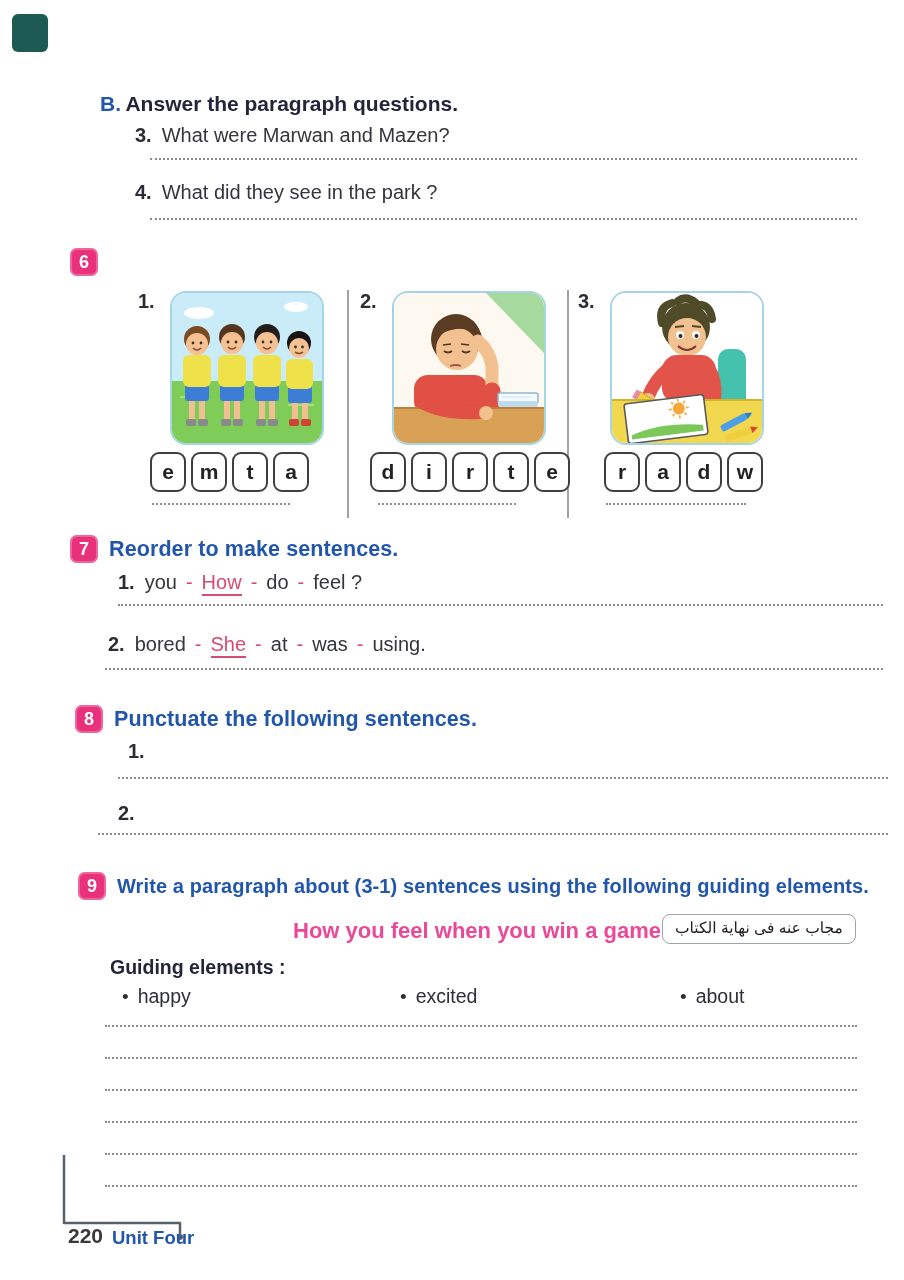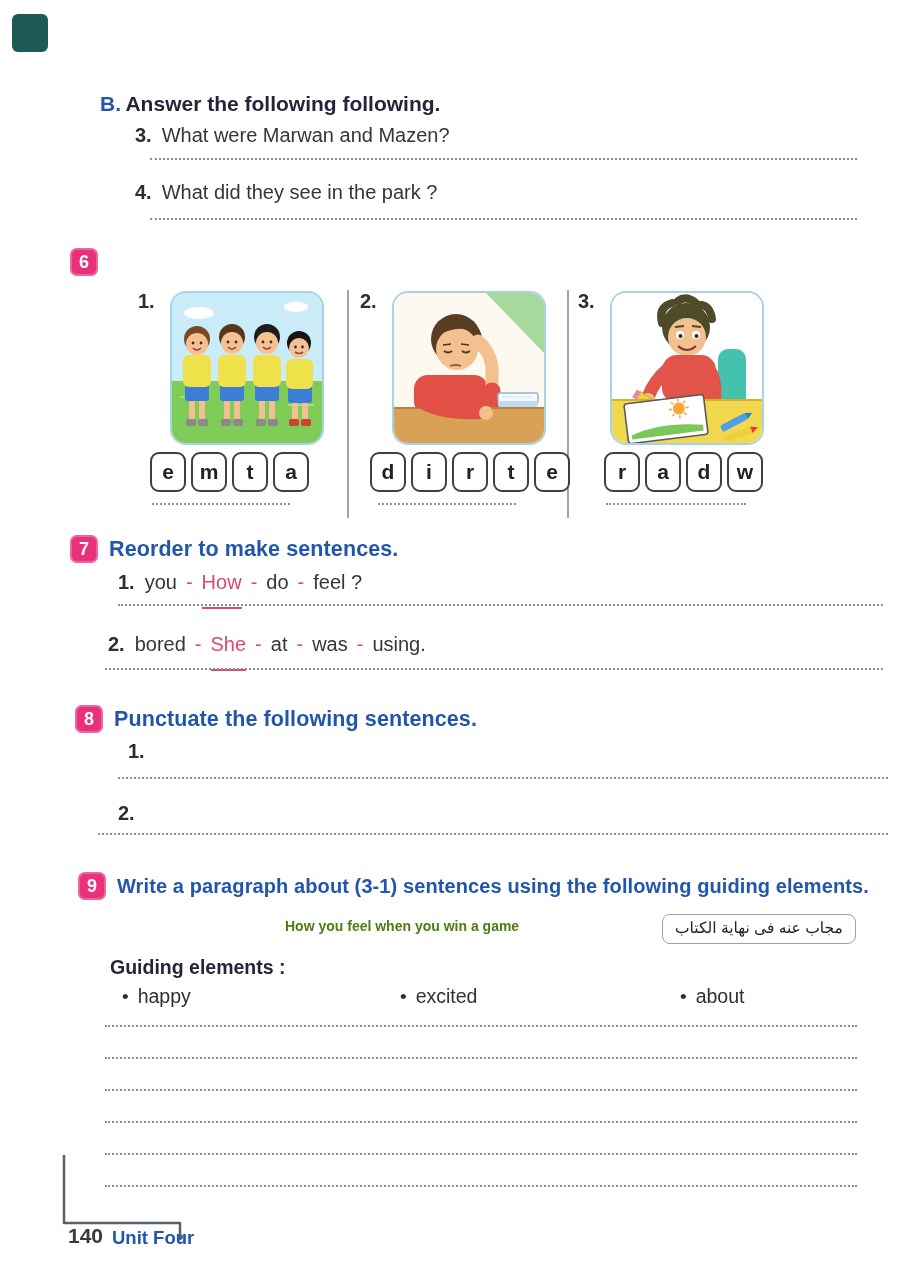--- a/index.html
+++ b/index.html
@@ -37,23 +37,23 @@
   .tiles{display:flex;gap:5px;}
   .tile{
     width:36px;height:40px;border:2px solid #3f3f3f;border-radius:9px;background:#fff;
     display:flex;align-items:center;justify-content:center;
     font-size:21px;font-weight:bold;color:#222;box-sizing:border-box;
   }
   .divider{width:2px;background:#a3a3a3;}
   
   .w{margin-right:9px;}
   .hl{color:var(--hl);}
-  .hl-u{color:var(--hl);border-bottom:2.5px solid var(--hl);padding-bottom:14px;}
-  
-  .topic{font-weight:bold;font-size:14px;color:#4d7c0f;}
+  .hl-u{color:var(--hl);border-bottom:2.5px solid var(--hl);padding-bottom:1px;}
+  
+  .topic{font-weight:bold;font-size:22px;color:#ec4899;margin-left:8px;}
   .ar-box{
     border:1.5px solid #9aa3ab;border-radius:8px;padding:4px 12px 6px;
     font-size:15.5px;color:#222;direction:rtl;background:#fff;white-space:nowrap;
   }
   .guide-label{font-weight:bold;font-size:19.5px;color:#23253a;}
   .bullet-item{display:flex;align-items:baseline;gap:9px;font-size:19.5px;color:#2e2f38;}
   .bullet-dot{font-size:19px;color:#2e2f38;}
   .para-line{height:30px;border-bottom:2.5px dotted #8d8d8d;}
   
   .pg-num{font-size:21px;color:#3a3a3a;font-weight:bold;}
@@ -62,21 +62,21 @@
 </style>
 </head>
 <body>
 
 <div class="page">
 
   <div class="abs corner" style="left:12px;top:14px;width:36px;height:38px;"></div>
 
   <div class="abs" style="left:100px;top:92px;">
     <span class="b-label">B.</span>
-    <span class="b-title">Answer the following following.</span>
+    <span class="b-title">Answer the paragraph questions.</span>
   </div>
   <div class="abs q-row" style="left:135px;top:124px;">
     <span class="q-num">3.</span>
     <span>What were Marwan and Mazen?</span>
   </div>
   <div class="abs dotline" style="left:150px;top:158px;width:707px;"></div>
   <div class="abs q-row" style="left:135px;top:181px;">
     <span class="q-num">4.</span>
     <span>What did they see in the park ?</span>
   </div>
@@ -334,16 +334,16 @@
       <div class="para-line"></div>
       <div class="para-line"></div>
       <div class="para-line"></div>
       <div class="para-line"></div>
     </div>
 
   <svg class="abs" style="left:58px;top:1150px;" width="135" height="95" viewBox="0 0 135 95">
     <path d="M6 5 L6 73 L122 73 L122 84" fill="none" stroke="#56616d" stroke-width="2.5" stroke-linejoin="round"></path>
     <circle cx="122" cy="87" r="3" fill="#56616d"></circle>
   </svg>
-  <span class="abs pg-num" style="left:68px;top:1224px;">140</span>
+  <span class="abs pg-num" style="left:68px;top:1224px;">220</span>
   <span class="abs unit" style="left:112px;top:1227px;">Unit Four</span>
 
 </div>
 
 </body></html>

